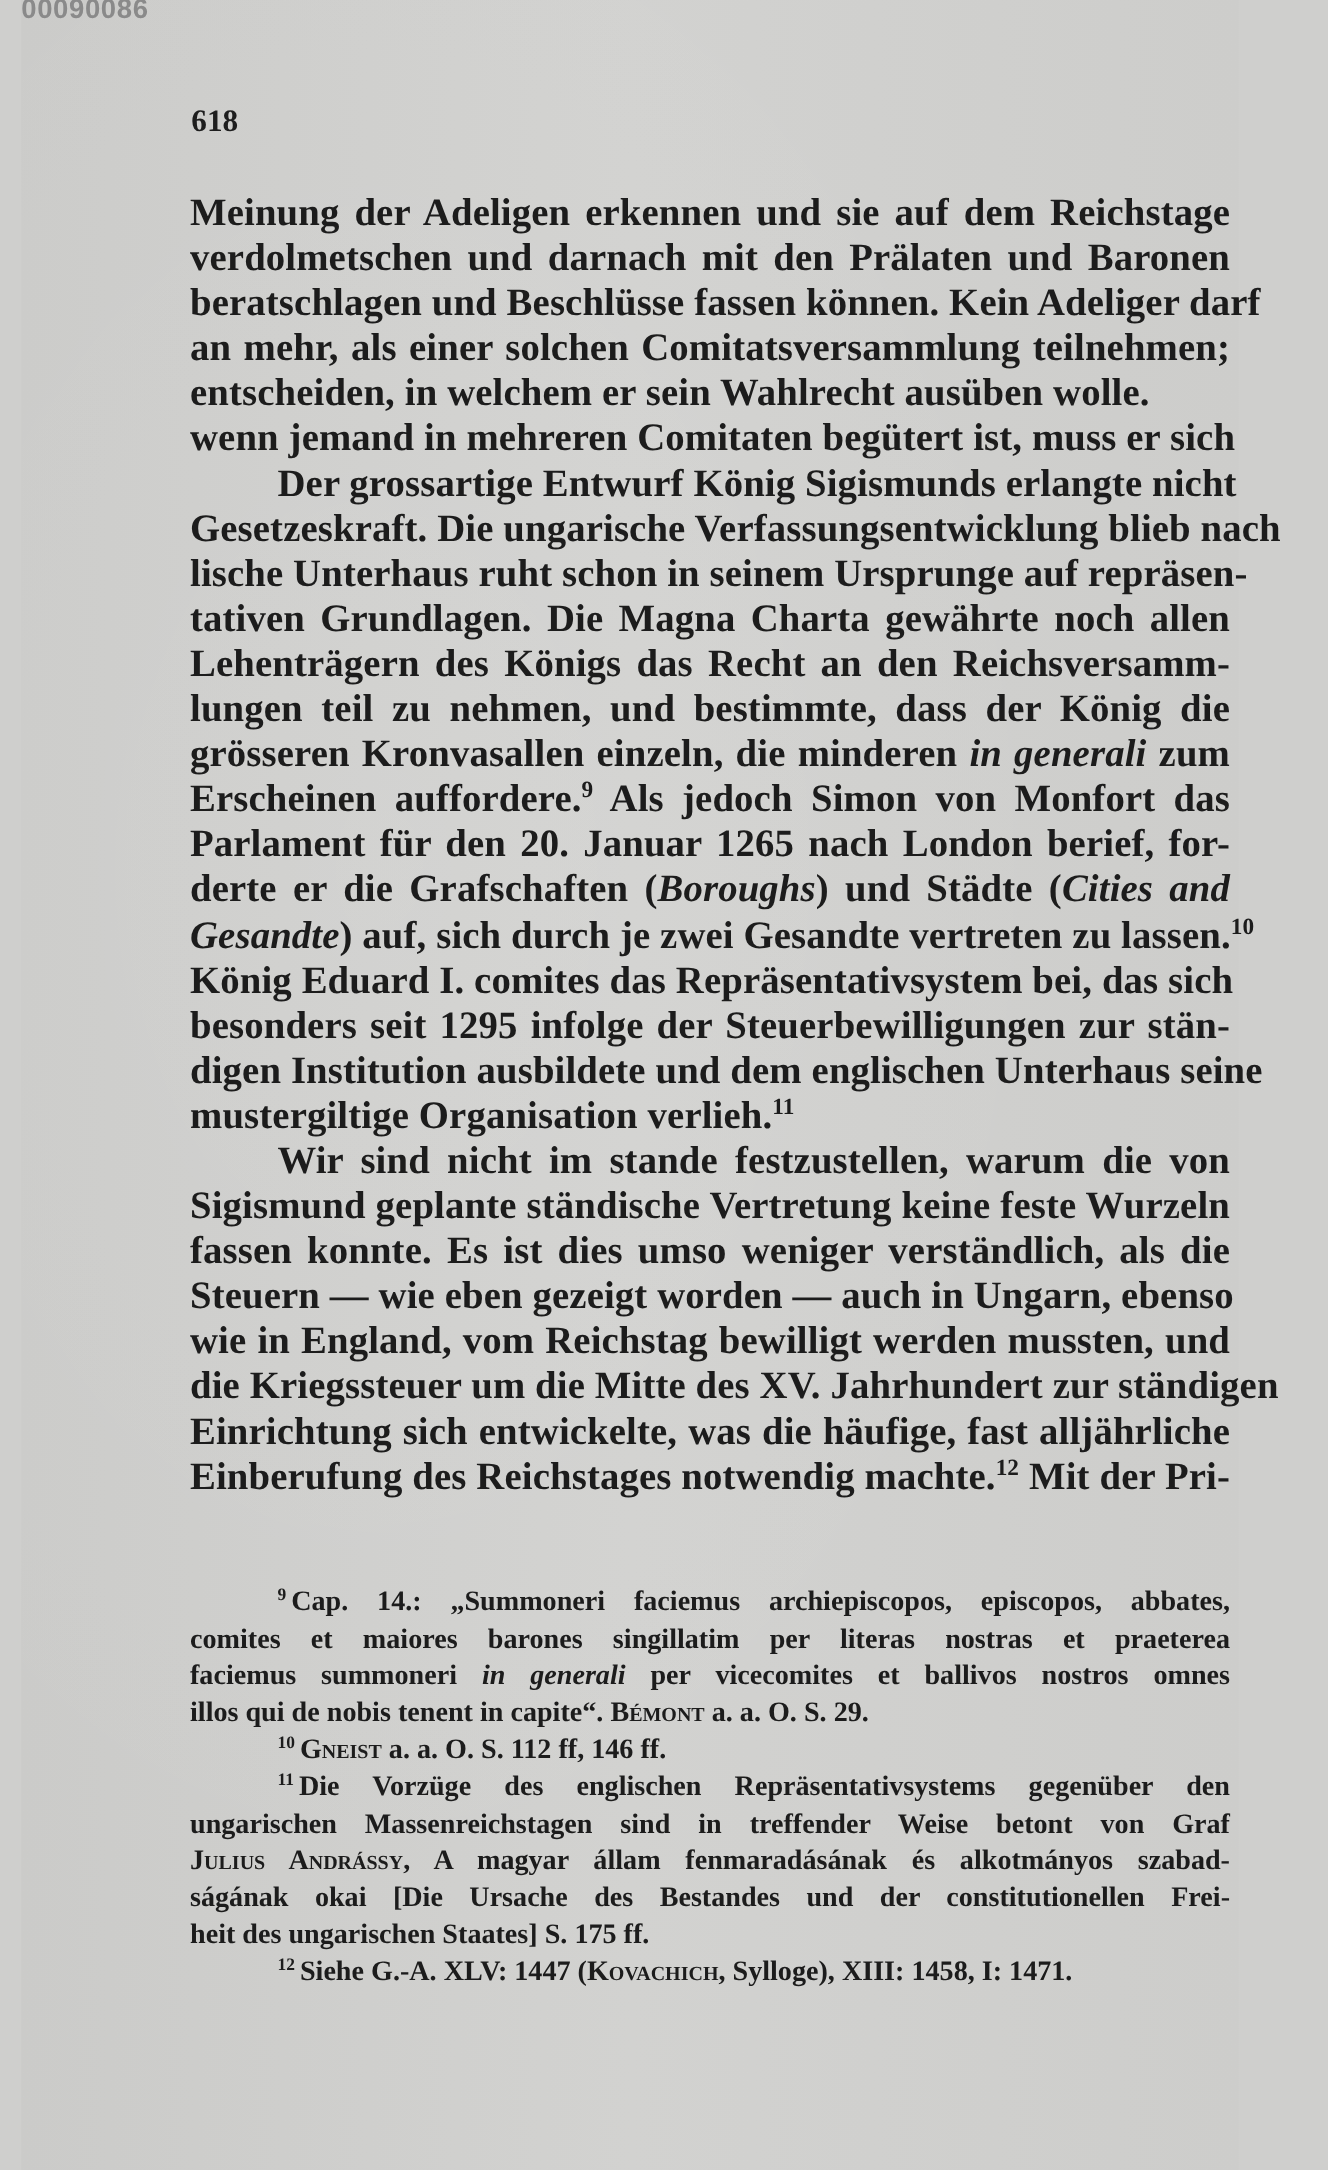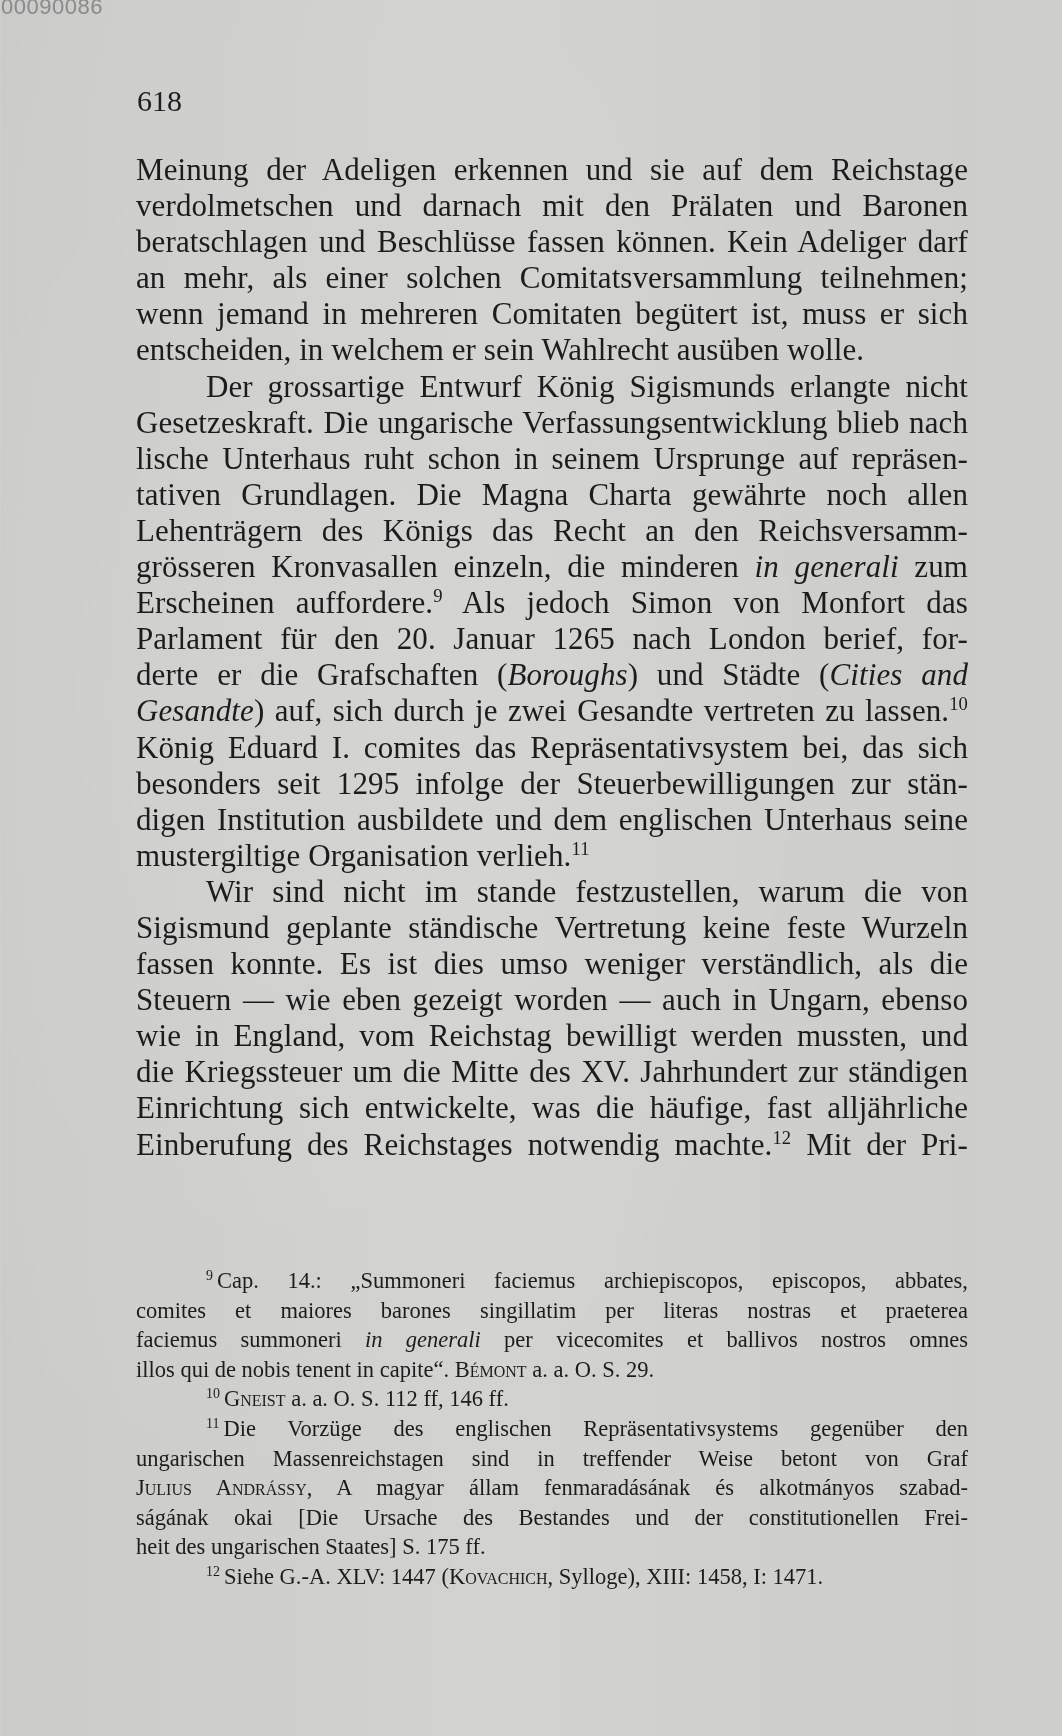--- a/index.html
+++ b/index.html
@@ -10,41 +10,42 @@
       width: 1062px;
       height: 1736px;
       background: #cfcfcd;
       position: relative;
       overflow: hidden;
       font-family: "Liberation Serif", "DejaVu Serif", serif;
       color: #1c1c1c;
     }
     .page {
       position: absolute;
-      left: 1px; top: 0;
+      left: 17px; top: 0;
       width: 974px;
       height: 1736px;
       background:
         radial-gradient(ellipse at 30% 40%, rgba(255,255,255,0.08), rgba(0,0,0,0) 60%),
         linear-gradient(90deg, #cbcbc9 0%, #d2d2d0 50%, #cdcdcb 100%);
+      font-weight: bold;
     }
     .scan-id {
       position: absolute;
       left: 0;
       top: -6px;
       font-family: "Liberation Sans", "DejaVu Sans", sans-serif;
       font-size: 22px;
       color: #8a8a8a;
       letter-spacing: 0.5px;
     }
     .page-number {
       position: absolute;
       left: 136px;
       top: 84px;
-      font-size: 30px;
+      font-size: 25px;
       color: #1e1e1e;
     }
     .body-text {
       position: absolute;
       left: 135px;
       top: 152px;
       width: 832px;
     }
     .line {
       display: block;
@@ -109,27 +110,28 @@
 
   <div class="scan-id">00090086</div>
 
   <div class="page-number">618</div>
 
   <div class="body-text">
     <span class="line">Meinung der Adeligen erkennen und sie auf dem Reichstage</span>
     <span class="line">verdolmetschen und darnach mit den Prälaten und Baronen</span>
     <span class="line">beratschlagen und Beschlüsse fassen können. Kein Adeliger darf</span>
     <span class="line">an mehr, als einer solchen Comitatsversammlung teilnehmen;</span>
+    <span class="line last">entscheiden, in welchem er sein Wahlrecht ausüben wolle.</span>
     <span class="line">wenn jemand in mehreren Comitaten begütert ist, muss er sich</span>
-    <span class="line last">entscheiden, in welchem er sein Wahlrecht ausüben wolle.</span>
     <span class="line indent">Der grossartige Entwurf König Sigismunds erlangte nicht</span>
     <span class="line">Gesetzeskraft. Die ungarische Verfassungsentwicklung blieb nach</span>
     <span class="line">lische Unterhaus ruht schon in seinem Ursprunge auf repräsen-</span>
     <span class="line">tativen Grundlagen. Die Magna Charta gewährte noch allen</span>
     <span class="line">Lehenträgern des Königs das Recht an den Reichsversamm-</span>
+    <span class="line">lungen teil zu nehmen, und bestimmte, dass der König die</span>
     <span class="line"><span>grösseren Kronvasallen einzeln, die minderen </span><i>in generali</i><span> zum</span></span>
     <span class="line"><span>Erscheinen auffordere.</span><sup>9</sup><span> Als jedoch Simon von Monfort das</span></span>
     <span class="line">Parlament für den 20. Januar 1265 nach London berief, for-</span>
     <span class="line"><span>derte er die Grafschaften (</span><i>Boroughs</i><span>) und Städte (</span><i>Cities and</i></span>
     <span class="line"><i>Gesandte</i><span>) auf, sich durch je zwei Gesandte vertreten zu lassen.</span><sup>10</sup></span>
     <span class="line">König Eduard I. comites das Repräsentativsystem bei, das sich</span>
     <span class="line">besonders seit 1295 infolge der Steuerbewilligungen zur stän-</span>
     <span class="line">digen Institution ausbildete und dem englischen Unterhaus seine</span>
     <span class="line last"><span>mustergiltige Organisation verlieh.</span><sup>11</sup></span>
     <span class="line indent">Wir sind nicht im stande festzustellen, warum die von</span>

